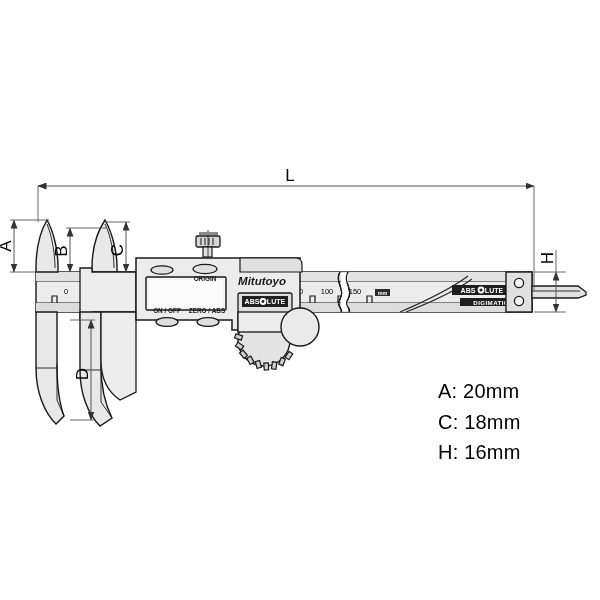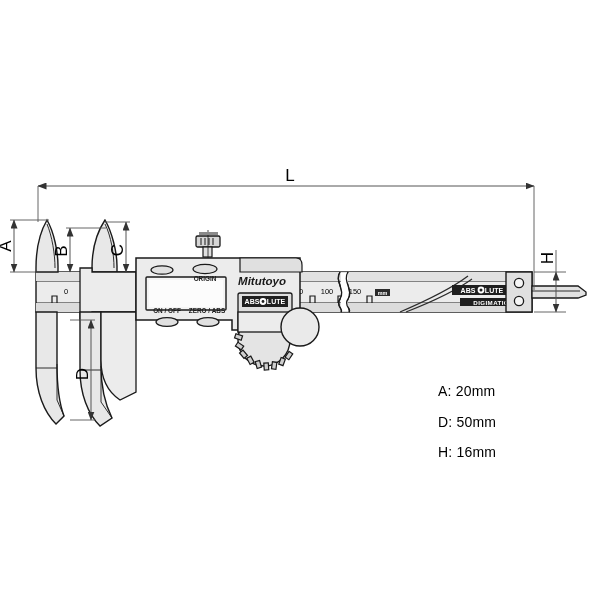--- a/index.html
+++ b/index.html
@@ -10,21 +10,21 @@
     overflow:hidden;
     position:relative;
   }
   #stage{position:absolute;inset:0;}
   svg{display:block;}
 
   .spec-list{
     position:absolute;
     left:438px; top:376px;
     font-family:"Liberation Sans", sans-serif;
-    font-size:14px;
+    font-size:20px;
     color:#000;
     line-height:30.5px;
     letter-spacing:0.2px;
   }
   .spec-line{white-space:pre;}
 </style>
 </head>
 <body>
 
 <div id="stage">
@@ -238,17 +238,17 @@
       <line x1="534" y1="272" x2="566" y2="272" stroke="#555" stroke-width="0.9"></line>
       <line x1="534" y1="312" x2="566" y2="312" stroke="#555" stroke-width="0.9"></line>
       <line x1="556" y1="250" x2="556" y2="272" stroke="#555" stroke-width="0.9"></line>
       <text x="553" y="258" font-family="Liberation Sans, sans-serif" font-size="17" fill="#000" text-anchor="middle" transform="rotate(-90 553 258)">H</text>
     </g>
 
   </svg>
 
   <div class="spec-list">
     <div class="spec-line">A: 20mm</div>
-    <div class="spec-line">D: 50mm</div>
+    <div class="spec-line">C: 18mm</div>
     <div class="spec-line">H: 16mm</div>
   </div>
 
 </div>
 
 </body></html>

